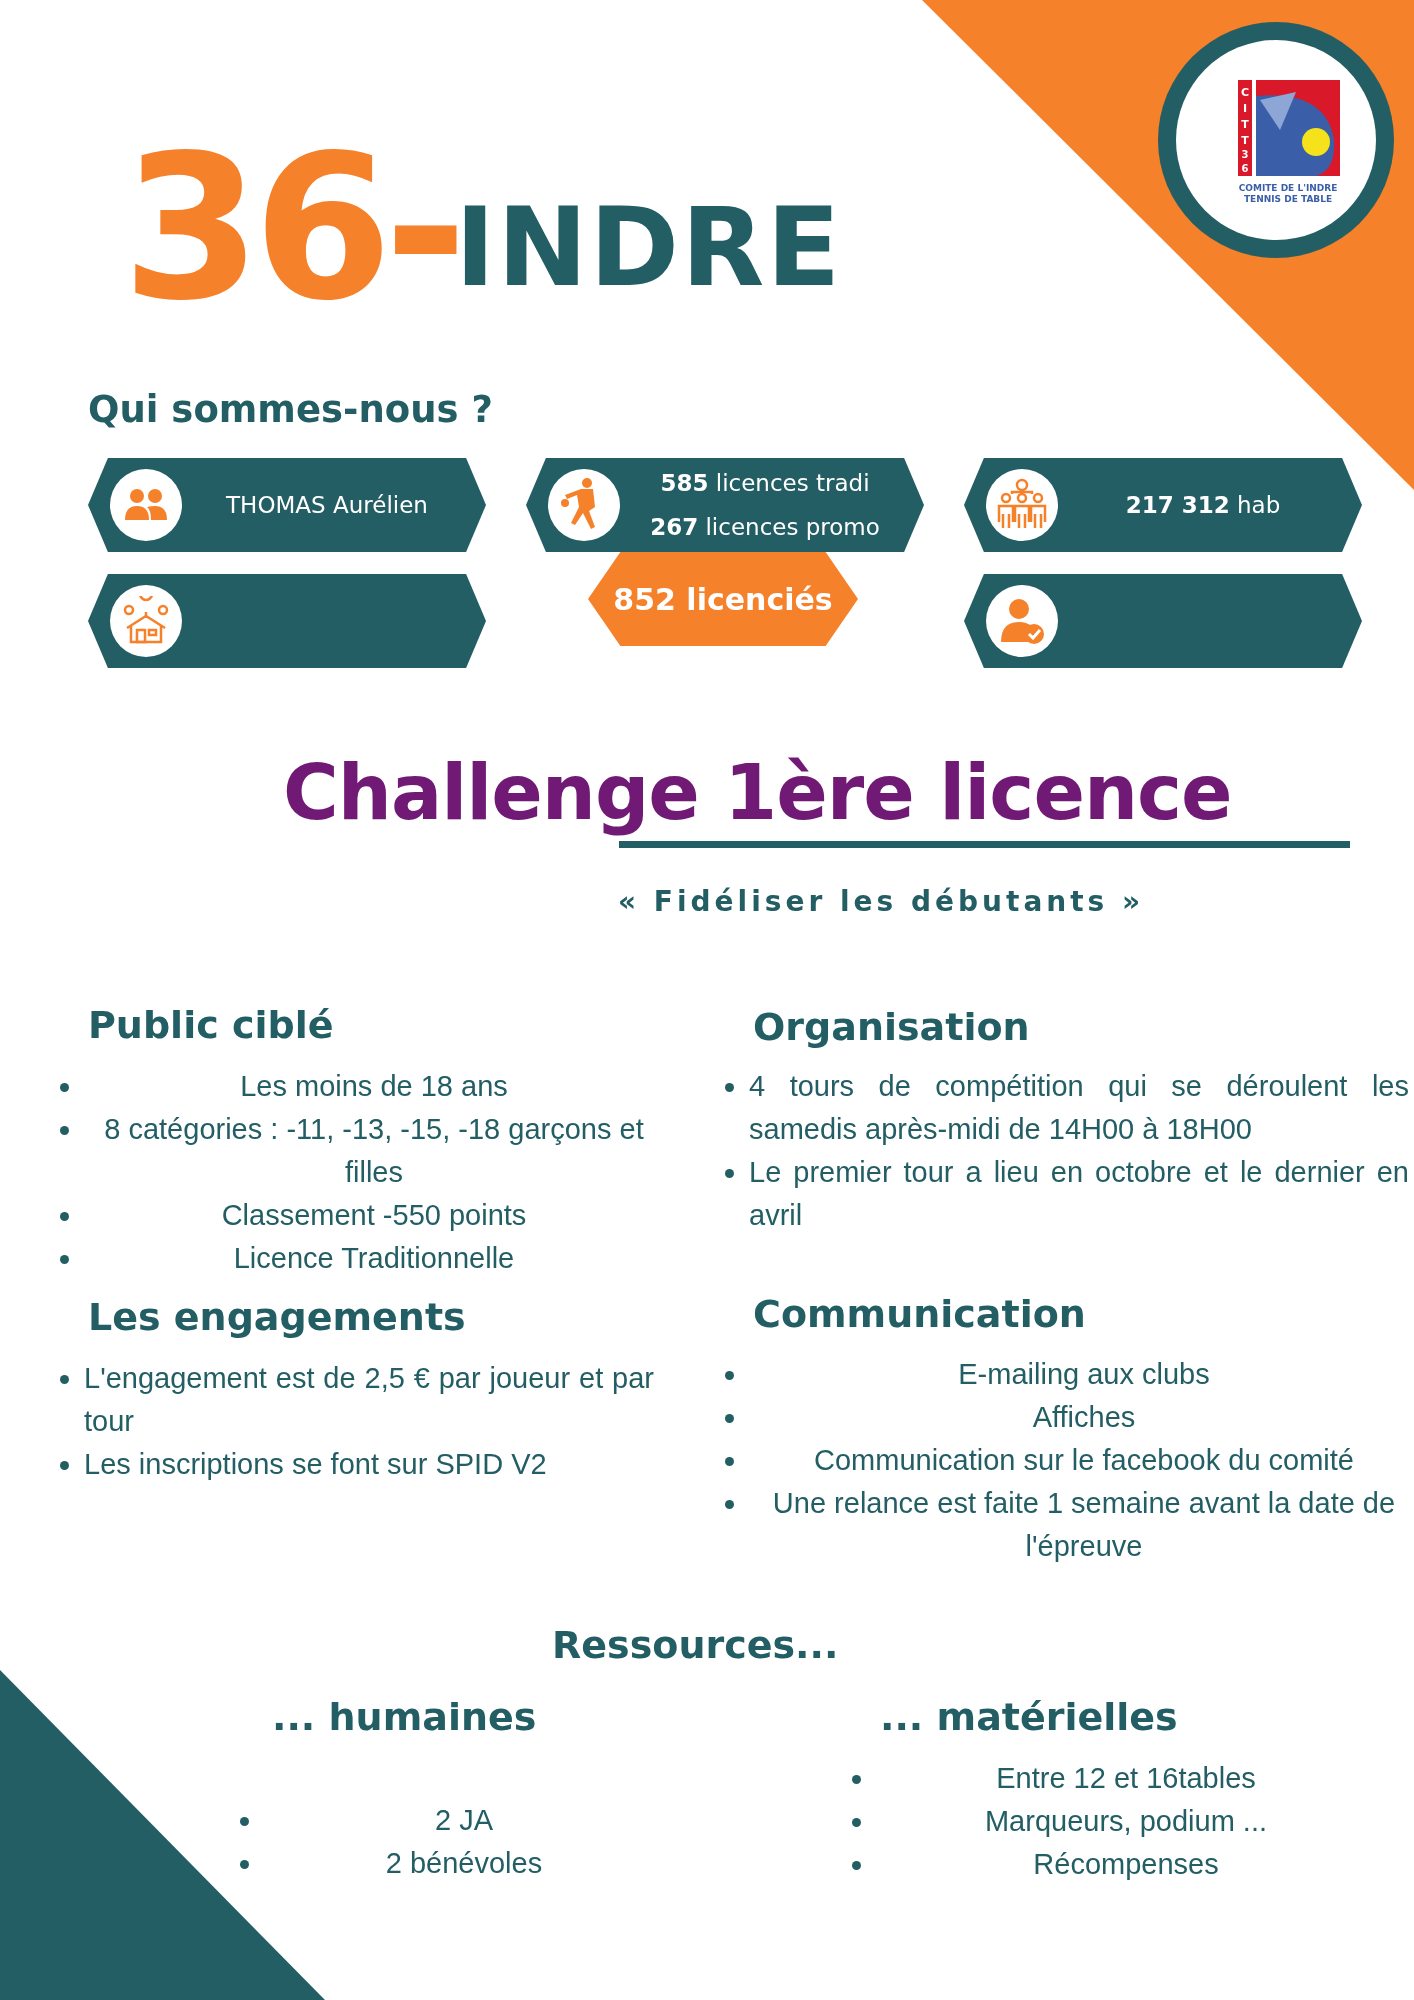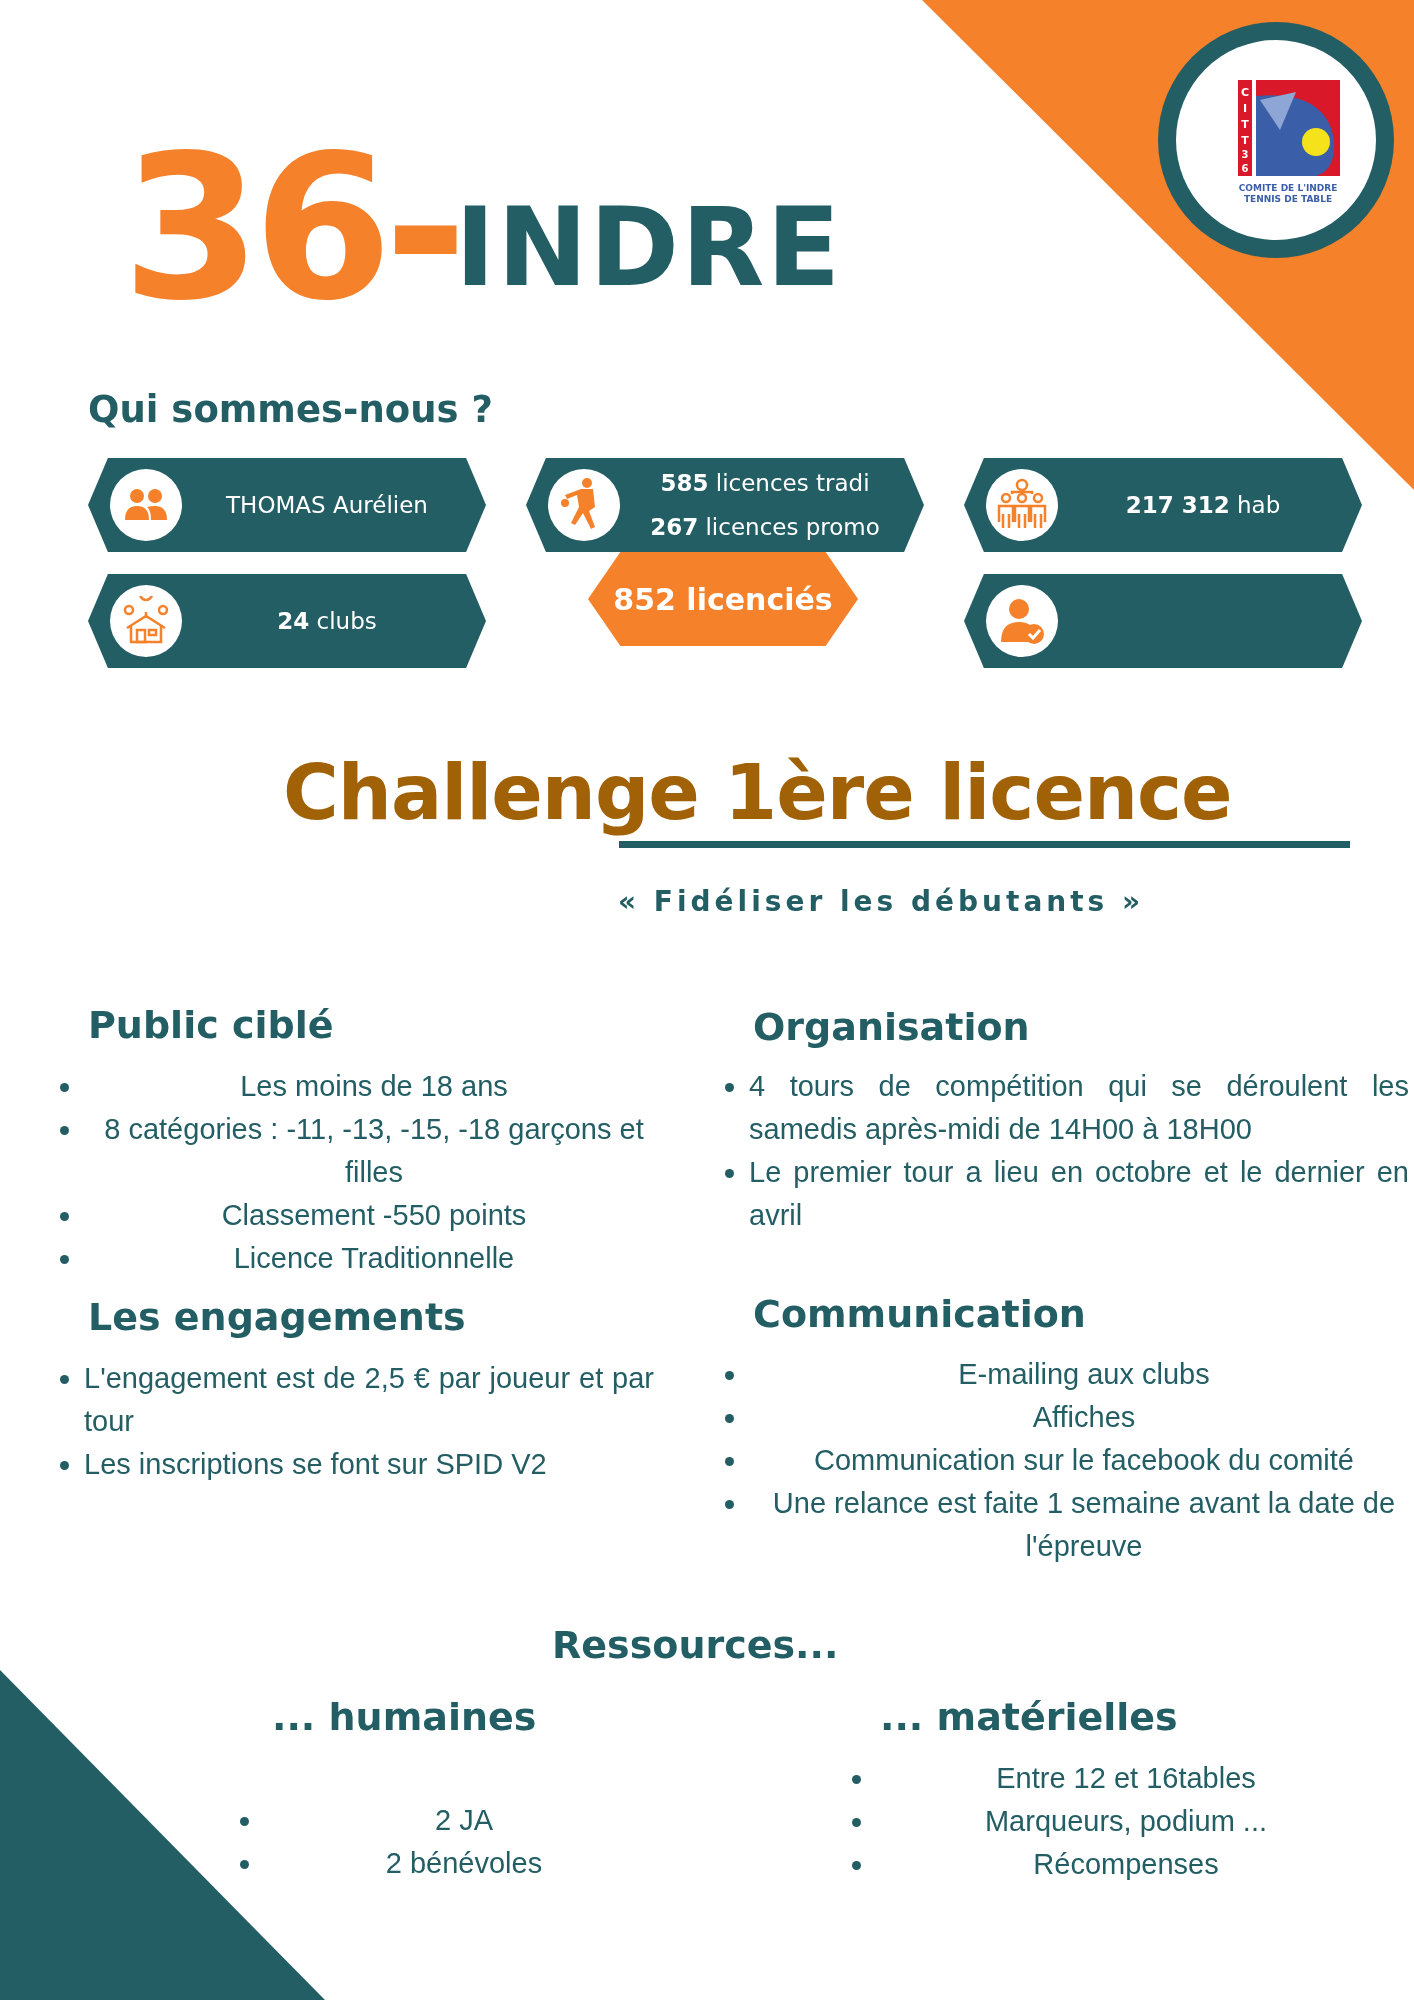--- a/index.html
+++ b/index.html
@@ -10,21 +10,21 @@
   .logo-ring{left:1158px;top:22px;width:236px;height:236px;border-radius:50%;background:#235e64;}
   .logo-inner{position:absolute;left:18px;top:18px;width:200px;height:200px;border-radius:50%;background:#fff;}
   .big-num{left:122px;top:128px;font-size:200px;font-weight:bold;color:#f5812b;letter-spacing:-8px;line-height:200px;font-family:"DejaVu Sans",sans-serif;}
   .big-title{left:455px;top:188px;font-size:108px;font-weight:bold;color:#235e64;line-height:120px;letter-spacing:2px;font-family:"DejaVu Sans",sans-serif;}
   .h-who{left:88px;top:388px;font-size:37px;font-weight:bold;color:#235e64;}
   .hexbar{position:absolute;background:#235e64;clip-path:polygon(5% 0,95% 0,100% 50%,95% 100%,5% 100%,0 50%);}
   .hexbar .ic{position:absolute;left:22px;top:11px;width:72px;height:72px;border-radius:50%;background:#fff;display:flex;align-items:center;justify-content:center;}
   .hexbar .tx{position:absolute;left:100px;right:20px;top:0;bottom:0;display:flex;flex-direction:column;justify-content:center;align-items:center;color:#fff;font-size:23px;text-align:center;line-height:26px;}
   .hexbar .tx b{font-weight:bold;}
   .hex-orange{position:absolute;background:#f5812b;clip-path:polygon(12% 0,88% 0,100% 50%,88% 100%,12% 100%,0 50%);display:flex;align-items:center;justify-content:center;color:#fff;font-size:30px;font-weight:bold;}
-  .challenge{left:283px;top:748px;font-size:76px;font-weight:bold;color:#a16207;letter-spacing:-1px;}
+  .challenge{left:283px;top:748px;font-size:76px;font-weight:bold;color:#701a75;letter-spacing:-1px;}
   .challenge-line{left:619px;top:841px;width:731px;height:7px;background:#235e64;}
   .motto{left:618px;top:885px;font-size:28px;font-weight:bold;color:#235e64;letter-spacing:4px;}
   .sec-h{position:absolute;font-size:38px;font-weight:bold;color:#235e64;}
   ul.lst{position:absolute;margin:0;padding:0 0 0 34px;font-family:"Liberation Sans",sans-serif;font-size:29px;line-height:43px;color:#235e64;}
   ul.lst li{padding-left:0;text-align:center;}
   ul.justify li{text-align:justify;}
 </style>
 </head>
 <body>
 
@@ -80,23 +80,20 @@
   <div class="ic">
     <svg width="54" height="50" viewBox="0 0 54 50" fill="none" stroke="#f5812b" stroke-width="2.5">
         <path d="M27,4 a6,6 0 1,1 0.1,0 M27,16 L27,22"></path>
         <circle cx="10" cy="14" r="4"></circle>
         <circle cx="44" cy="14" r="4"></circle>
         <path d="M8,32 L27,20 L46,32 M12,30 L12,46 L42,46 L42,30"></path>
         <rect x="18" y="34" width="8" height="12"></rect>
         <rect x="30" y="34" width="7" height="5"></rect>
       </svg>
   </div>
-  <div class="tx">
-      <span><b>24</b><span> clubs</span></span>
-    </div>
 </div>
 
 <div class="hexbar" style="left:526px;top:458px;width:398px;height:94px;">
   <div class="ic" style="left:22px;">
     <svg width="50" height="56" viewBox="0 0 50 56">
         <circle cx="28" cy="6" r="5" fill="#f5812b"></circle>
         <path d="M22,12 L34,12 L36,30 L30,34 L36,50 L32,52 L24,36 L16,48 L12,46 L20,30 L18,18 L8,22 L6,18 Z" fill="#f5812b"></path>
         <circle cx="6" cy="26" r="4" fill="#f5812b"></circle>
       </svg>
   </div>

